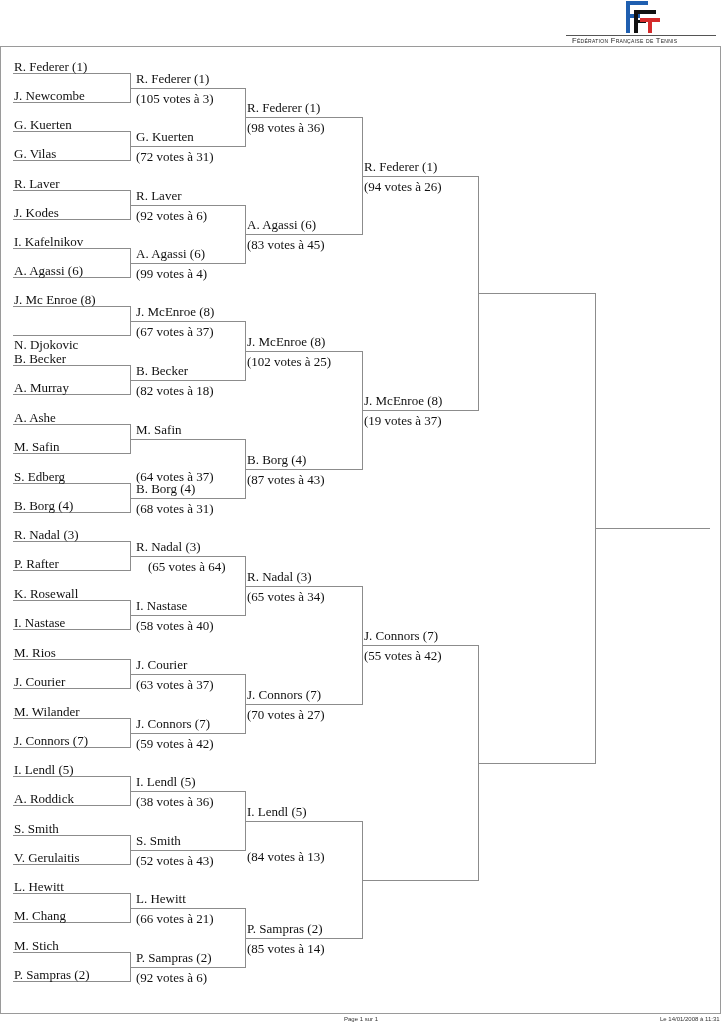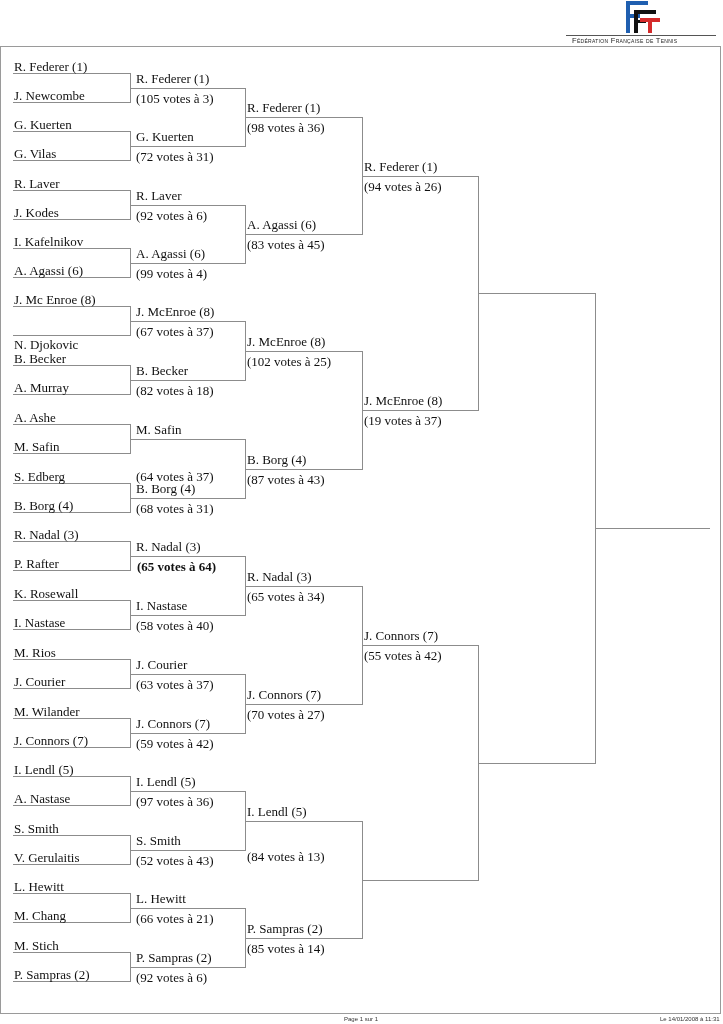--- a/index.html
+++ b/index.html
@@ -84,21 +84,21 @@
     <div class="lbl" style="left: 14px; top: 646px;">M. Rios</div>
     <div class="line h" style="left: 13px; top: 688px; width: 117px;"></div>
     <div class="lbl" style="left: 14px; top: 675px;">J. Courier</div>
     <div class="line h" style="left: 13px; top: 718px; width: 117px;"></div>
     <div class="lbl" style="left: 14px; top: 705px;">M. Wilander</div>
     <div class="line h" style="left: 13px; top: 747px; width: 117px;"></div>
     <div class="lbl" style="left: 14px; top: 734px;">J. Connors (7)</div>
     <div class="line h" style="left: 13px; top: 776px; width: 117px;"></div>
     <div class="lbl" style="left: 14px; top: 763px;">I. Lendl (5)</div>
     <div class="line h" style="left: 13px; top: 805px; width: 117px;"></div>
-    <div class="lbl" style="left: 14px; top: 792px;">A. Nastase</div>
+    <div class="lbl" style="left: 14px; top: 792px;">A. Roddick</div>
     <div class="line h" style="left: 13px; top: 835px; width: 117px;"></div>
     <div class="lbl" style="left: 14px; top: 822px;">S. Smith</div>
     <div class="line h" style="left: 13px; top: 864px; width: 117px;"></div>
     <div class="lbl" style="left: 14px; top: 851px;">V. Gerulaitis</div>
     <div class="line h" style="left: 13px; top: 893px; width: 117px;"></div>
     <div class="lbl" style="left: 14px; top: 880px;">L. Hewitt</div>
     <div class="line h" style="left: 13px; top: 922px; width: 117px;"></div>
     <div class="lbl" style="left: 14px; top: 909px;">M. Chang</div>
     <div class="line h" style="left: 13px; top: 952px; width: 117px;"></div>
     <div class="lbl" style="left: 14px; top: 939px;">M. Stich</div>
@@ -132,37 +132,37 @@
     <div class="line h" style="left: 130px; top: 439px; width: 115px;"></div>
     <div class="lbl" style="left: 136px; top: 423px;">M. Safin</div>
     <div class="lbl" style="left: 136px; top: 443px; margin-top: 27px;">(64 votes à 37)</div>
     <div class="line v" style="left: 130px; top: 483px; height: 30px;"></div>
     <div class="line h" style="left: 130px; top: 498px; width: 115px;"></div>
     <div class="lbl" style="left: 136px; top: 482px;">B. Borg (4)</div>
     <div class="lbl" style="left: 136px; top: 502px;">(68 votes à 31)</div>
     <div class="line v" style="left: 130px; top: 541px; height: 30px;"></div>
     <div class="line h" style="left: 130px; top: 556px; width: 115px;"></div>
     <div class="lbl" style="left: 136px; top: 540px;">R. Nadal (3)</div>
-    <div class="lbl" style="left: 137px; top: 560px; font-weight: bold;">(65 votes à 64)</div>
+    <div class="lbl" style="left: 148px; top: 560px;">(65 votes à 64)</div>
     <div class="line v" style="left: 130px; top: 600px; height: 30px;"></div>
     <div class="line h" style="left: 130px; top: 615px; width: 115px;"></div>
     <div class="lbl" style="left: 136px; top: 599px;">I. Nastase</div>
     <div class="lbl" style="left: 136px; top: 619px;">(58 votes à 40)</div>
     <div class="line v" style="left: 130px; top: 659px; height: 30px;"></div>
     <div class="line h" style="left: 130px; top: 674px; width: 115px;"></div>
     <div class="lbl" style="left: 136px; top: 658px;">J. Courier</div>
     <div class="lbl" style="left: 136px; top: 678px;">(63 votes à 37)</div>
     <div class="line v" style="left: 130px; top: 718px; height: 30px;"></div>
     <div class="line h" style="left: 130px; top: 733px; width: 115px;"></div>
     <div class="lbl" style="left: 136px; top: 717px;">J. Connors (7)</div>
     <div class="lbl" style="left: 136px; top: 737px;">(59 votes à 42)</div>
     <div class="line v" style="left: 130px; top: 776px; height: 30px;"></div>
     <div class="line h" style="left: 130px; top: 791px; width: 115px;"></div>
     <div class="lbl" style="left: 136px; top: 775px;">I. Lendl (5)</div>
-    <div class="lbl" style="left: 136px; top: 795px;">(97 votes à 36)</div>
+    <div class="lbl" style="left: 136px; top: 795px;">(38 votes à 36)</div>
     <div class="line v" style="left: 130px; top: 835px; height: 30px;"></div>
     <div class="line h" style="left: 130px; top: 850px; width: 115px;"></div>
     <div class="lbl" style="left: 136px; top: 834px;">S. Smith</div>
     <div class="lbl" style="left: 136px; top: 854px; text-align: right;">(52 votes à 43)</div>
     <div class="line v" style="left: 130px; top: 893px; height: 30px;"></div>
     <div class="line h" style="left: 130px; top: 908px; width: 115px;"></div>
     <div class="lbl" style="left: 136px; top: 892px;">L. Hewitt</div>
     <div class="lbl" style="left: 136px; top: 912px;">(66 votes à 21)</div>
     <div class="line v" style="left: 130px; top: 952px; height: 30px;"></div>
     <div class="line h" style="left: 130px; top: 967px; width: 115px;"></div>

